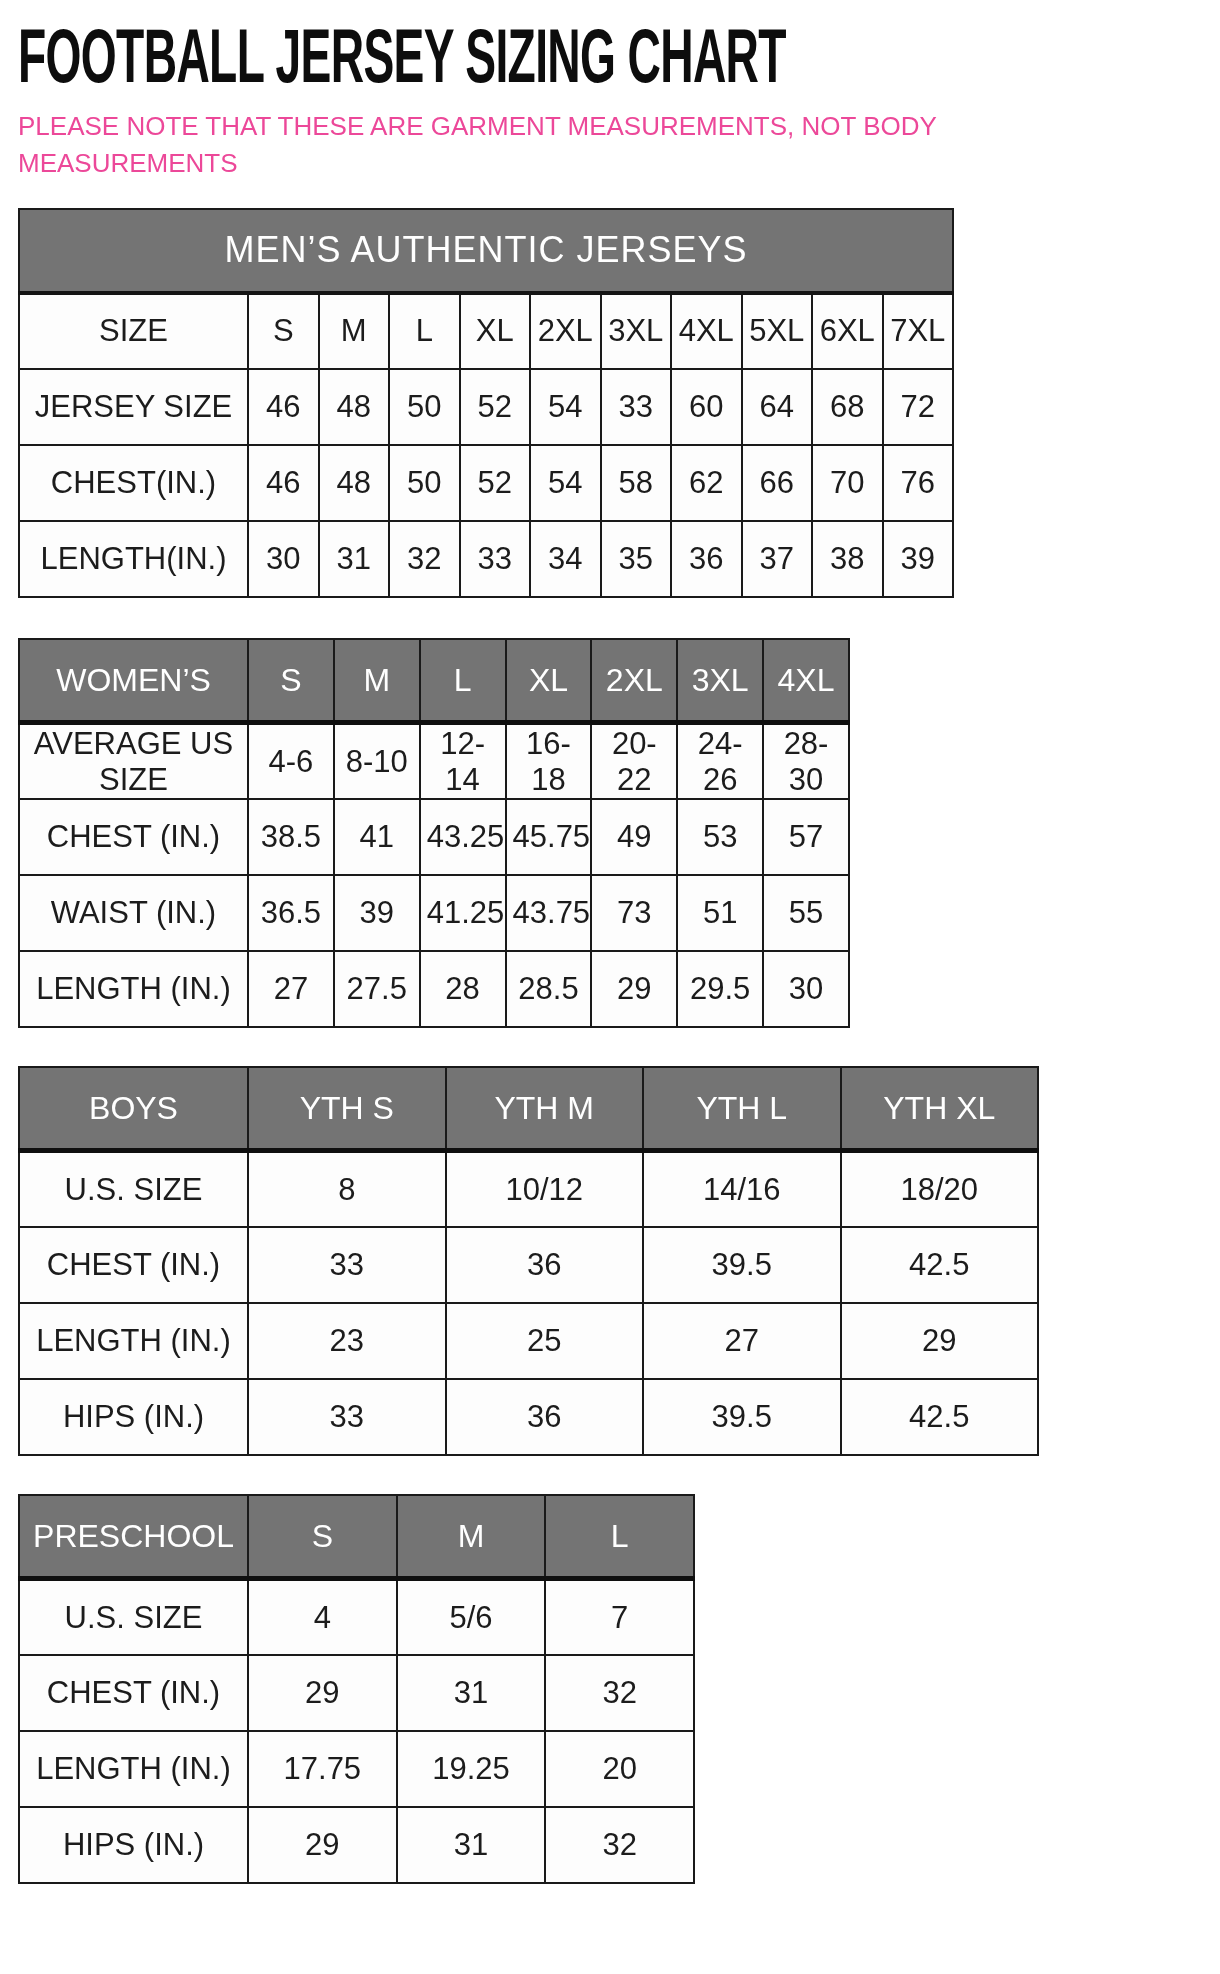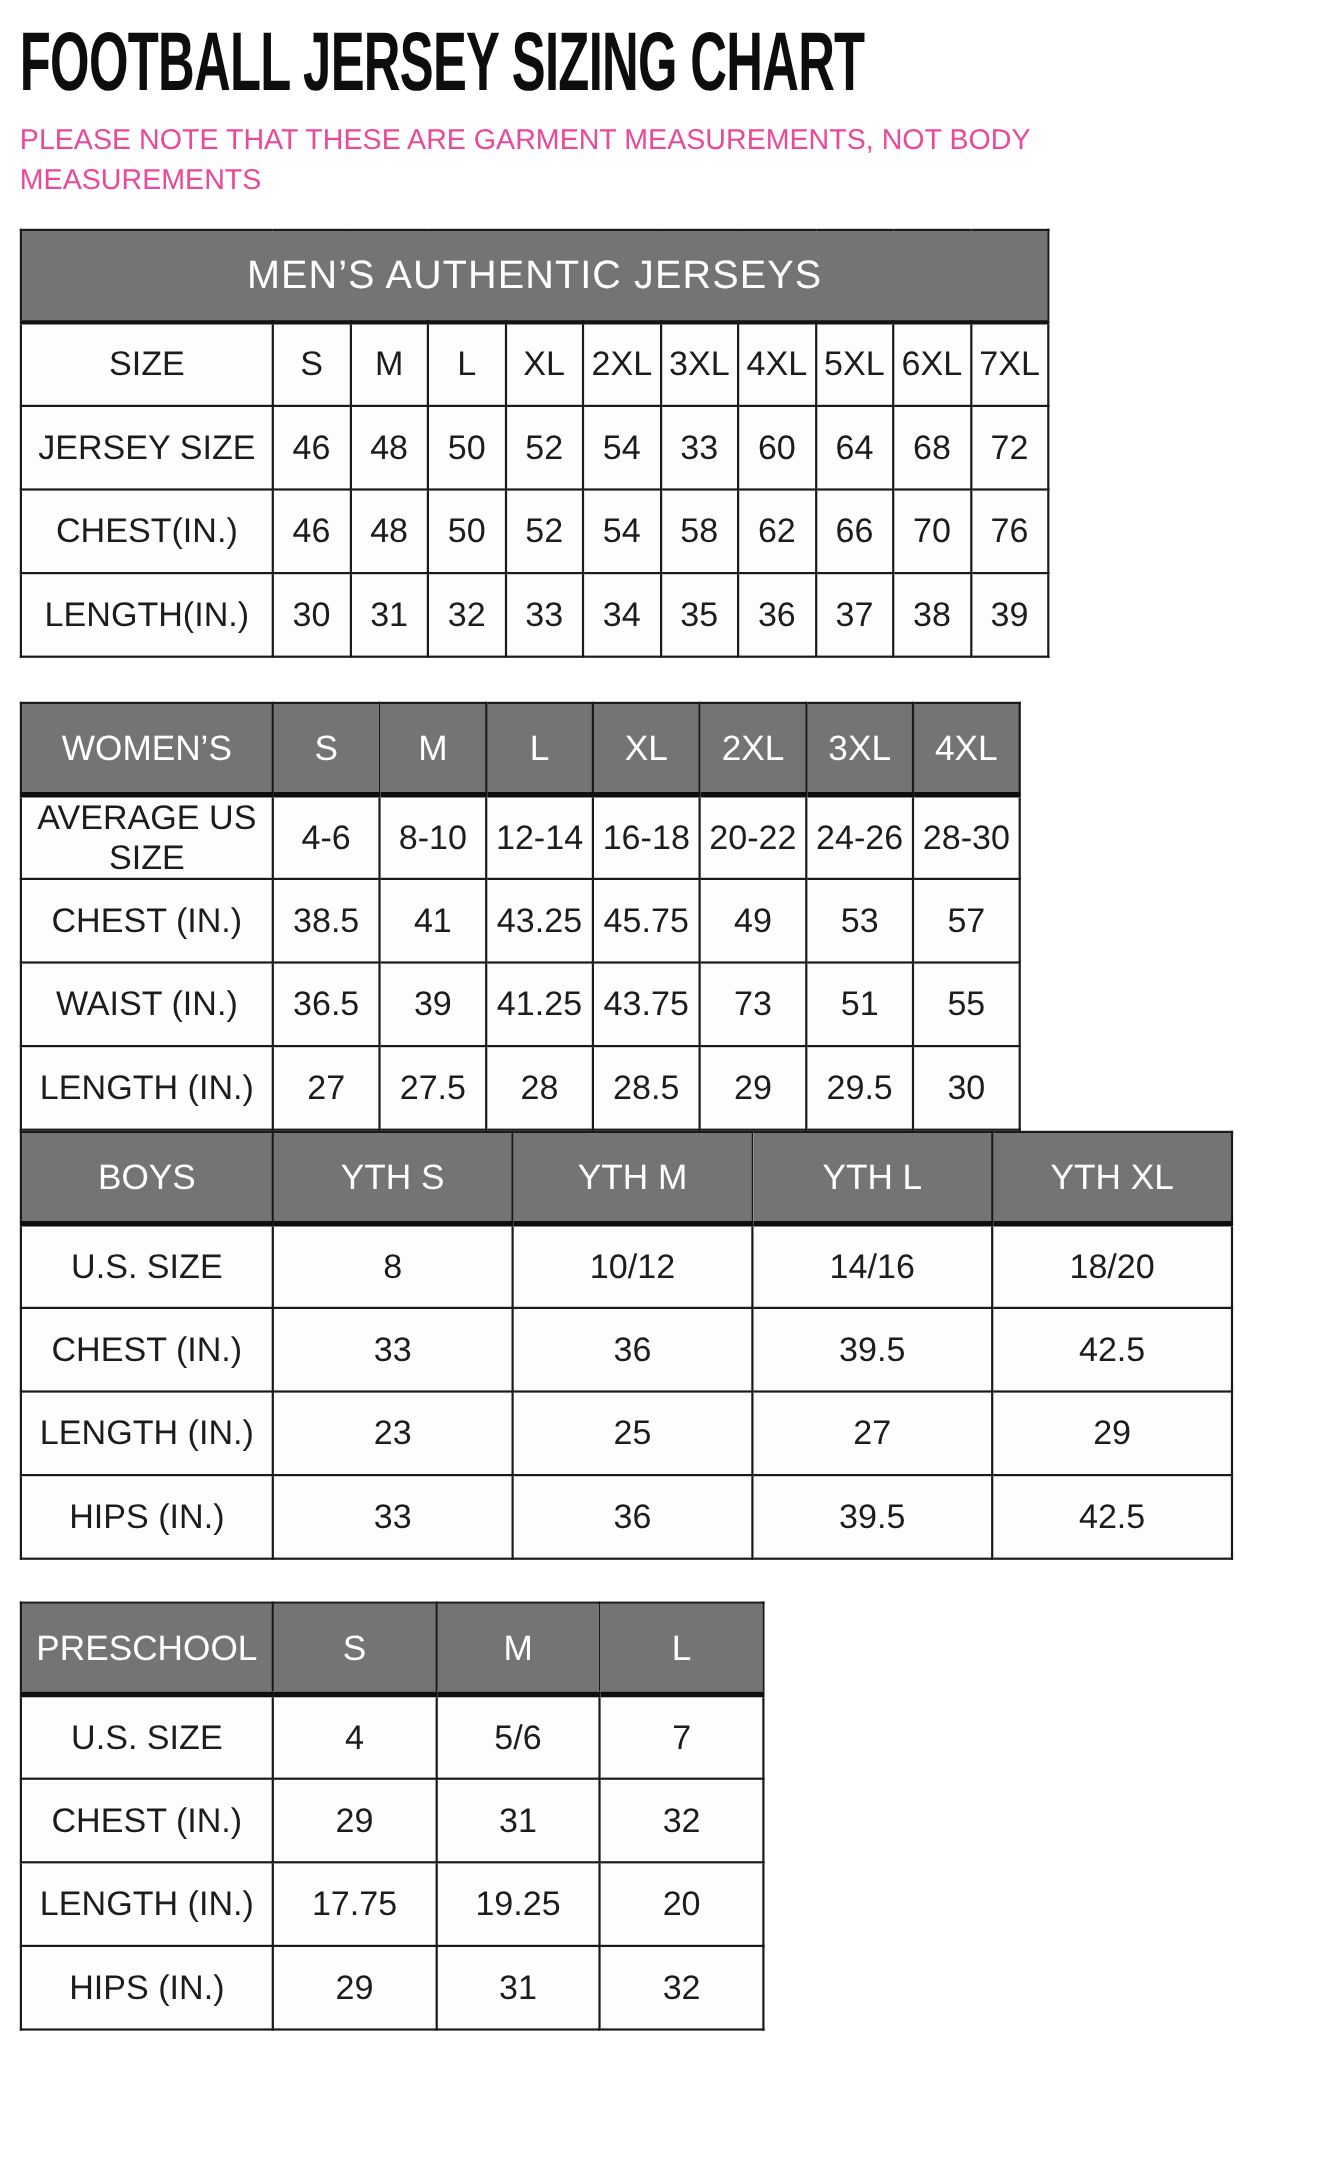--- a/index.html
+++ b/index.html
@@ -35,22 +35,22 @@
   .c-label { width:229px; }
   td.lbl { font-size:30px; line-height:1.15; }
 
   .t-men { width:936px; margin-top:26px; }
   .t-men td.banner {
     background:#747474; color:#ffffff;
     font-size:36px; letter-spacing:1px; height:84px;
     border-bottom:4px solid #141414;
   }
 
-  .t-w { width:910px; margin-top:40px; }
-  .t-b { width:1103px; }
+  .t-w { width:832px; margin-top:40px; }
+  .t-b { width:1021px; margin-top:38px; }
   .t-p { width:677px;  margin-top:38px; }
 
   tr.ghead td {
     background:#747474; color:#ffffff;
     font-size:32px; height:84px;
     border-bottom:5px solid #0f0f0f;
   }
 
   .footer {
     margin-top:14px;

